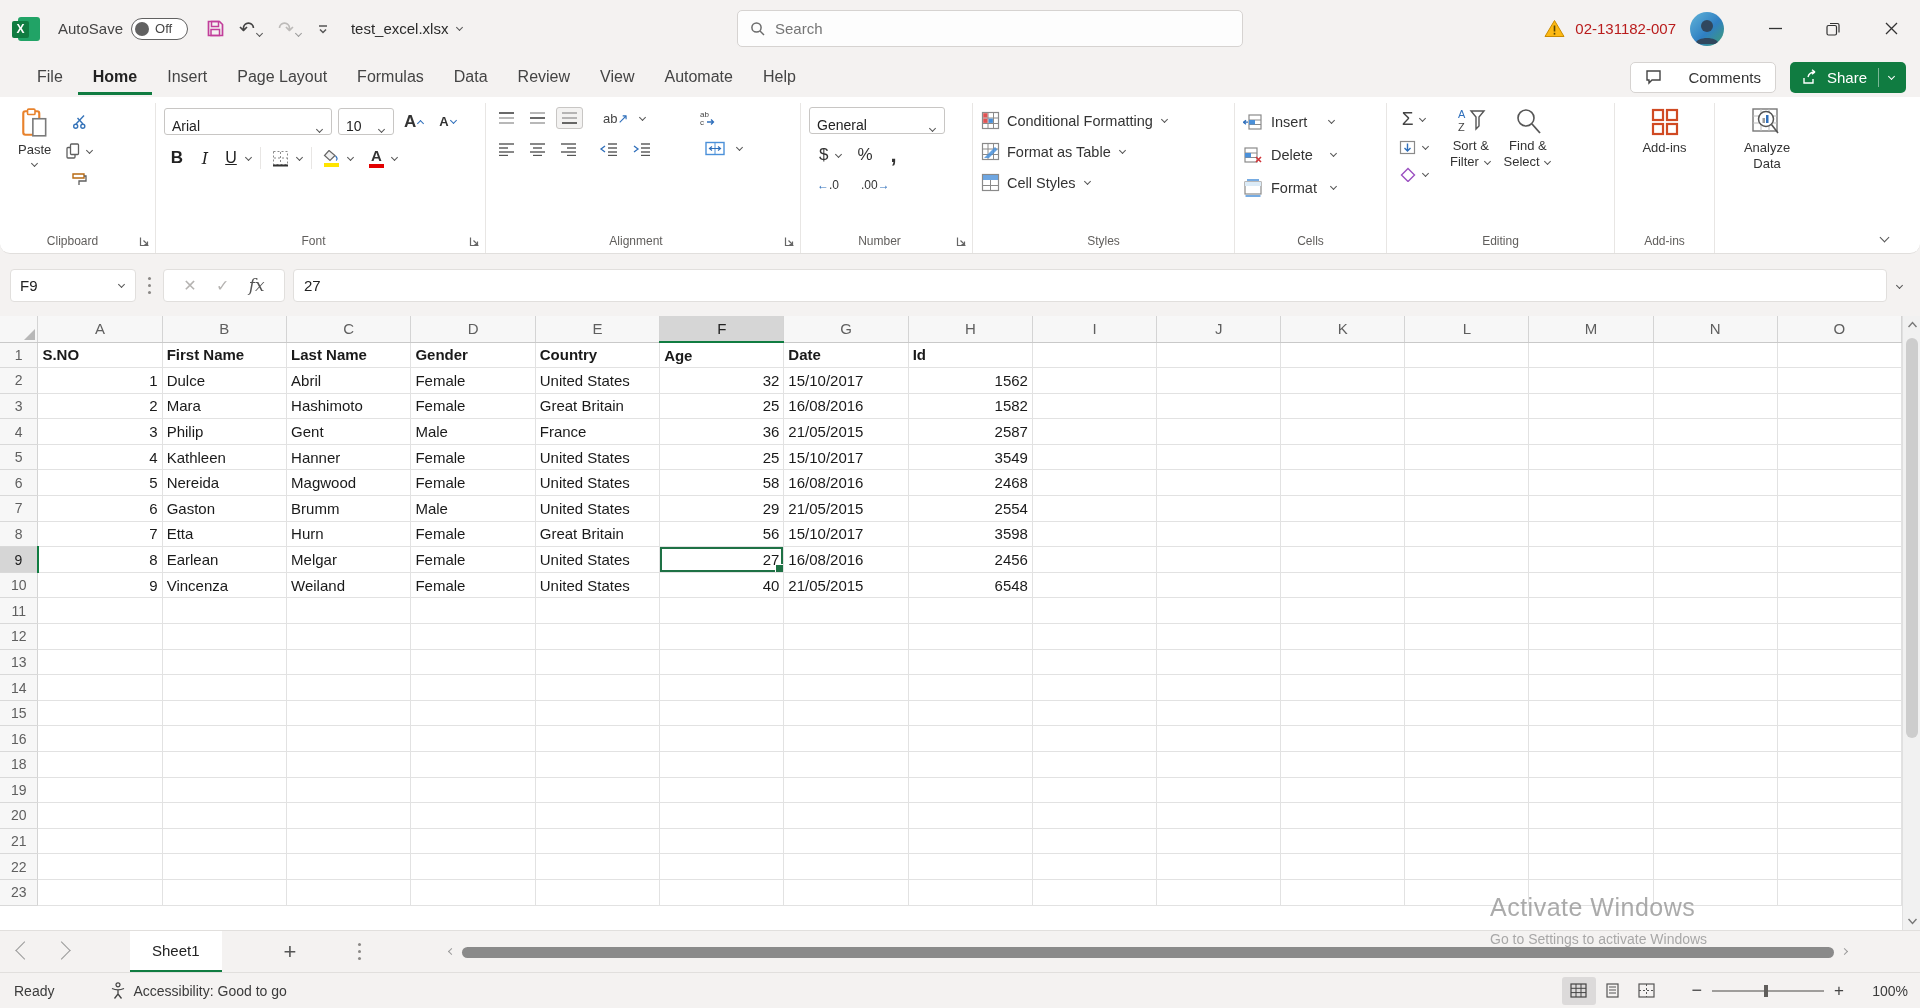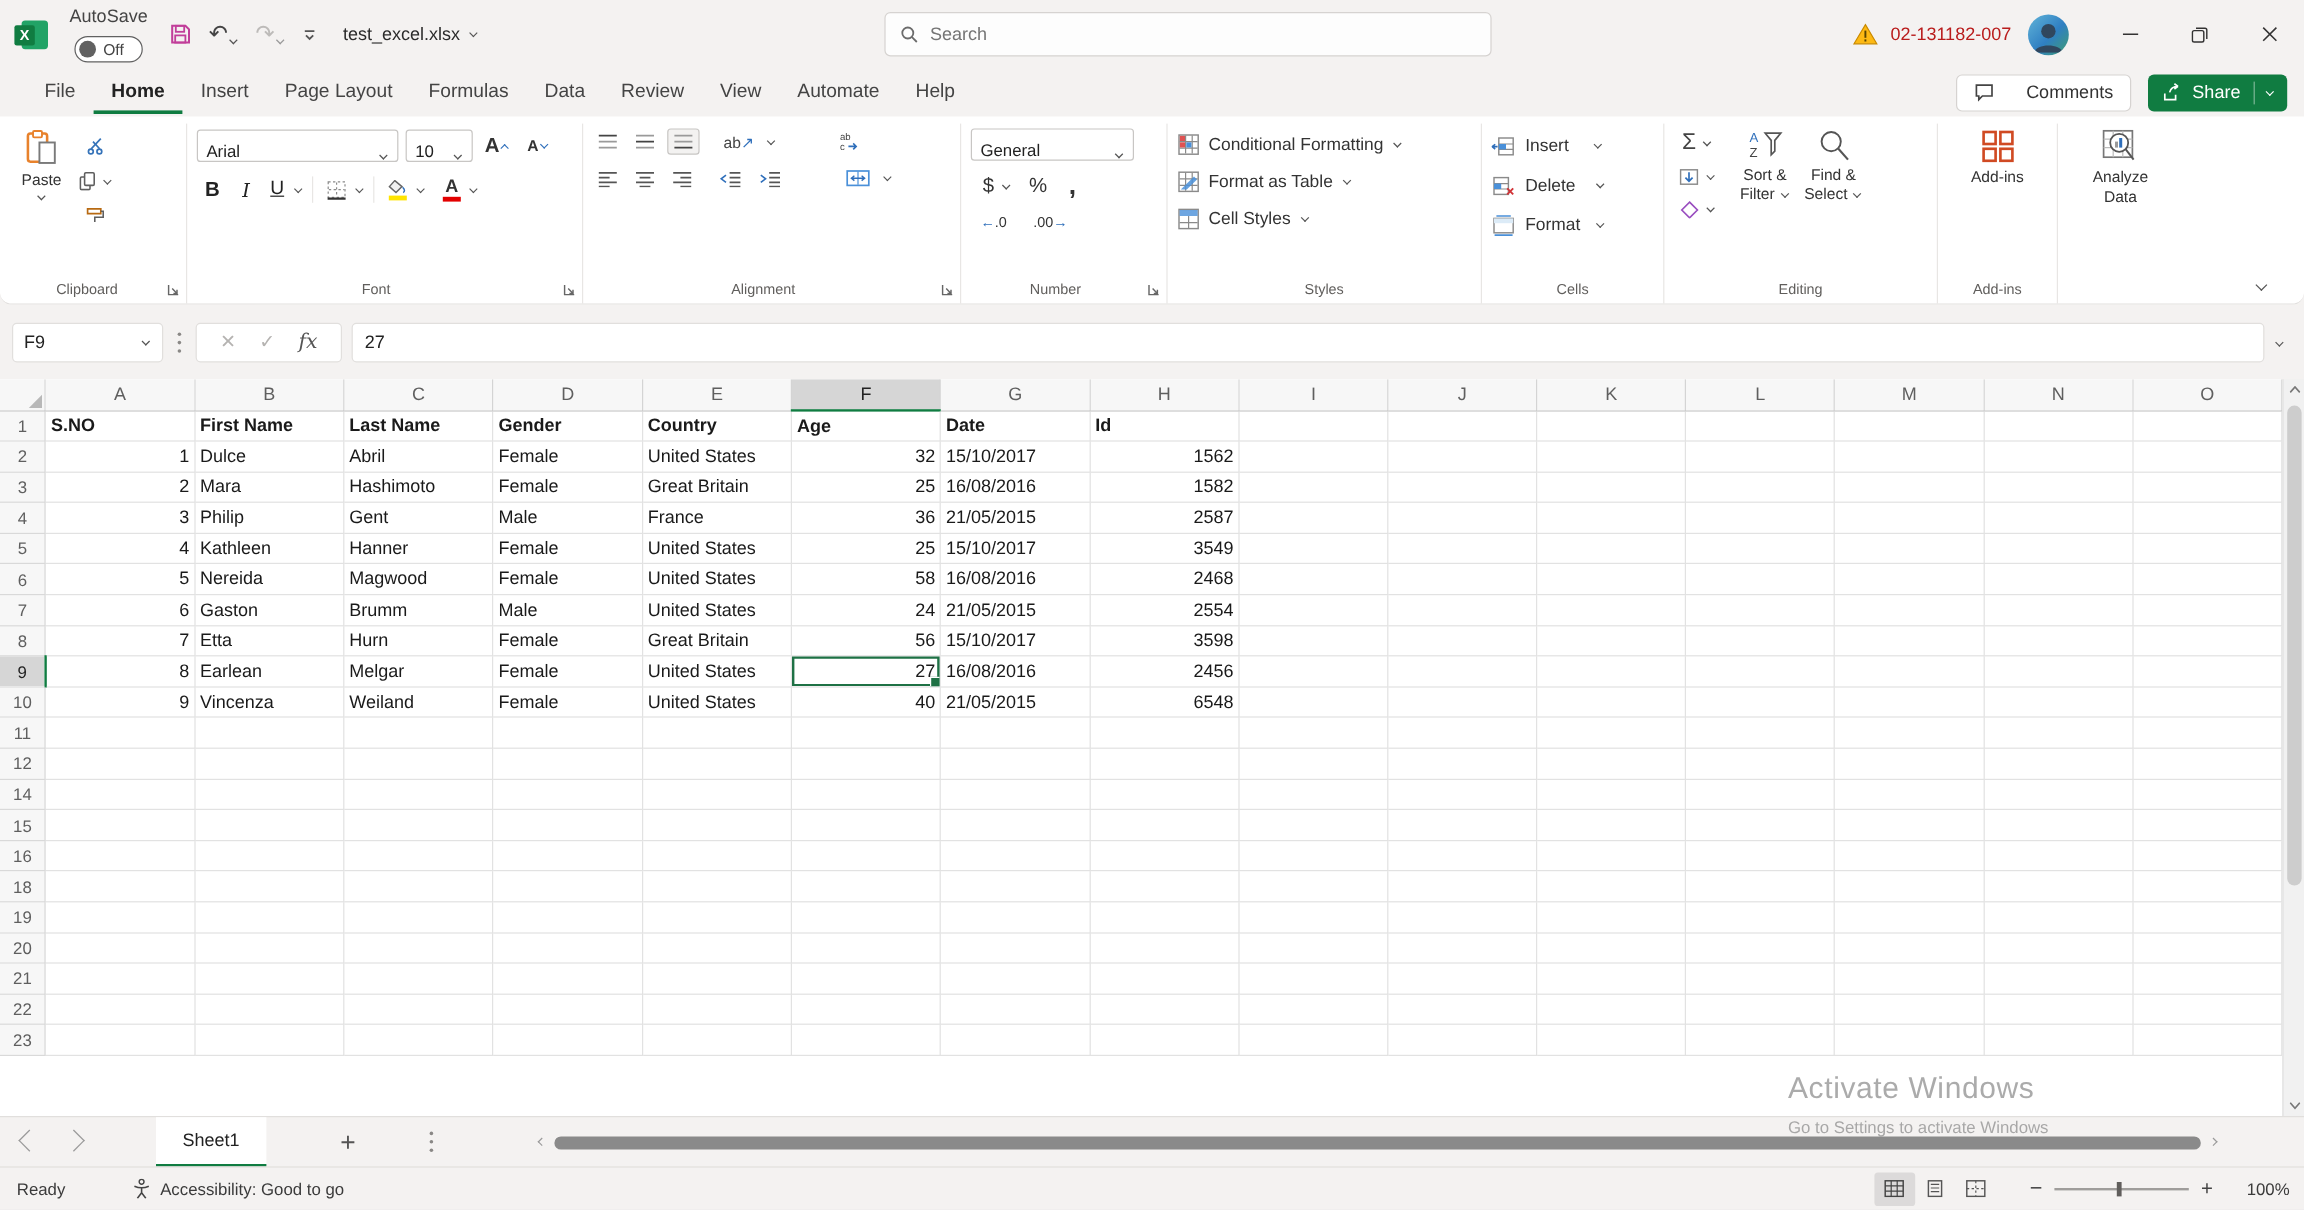--- a/index.html
+++ b/index.html
@@ -16,21 +16,21 @@
   .chev.gray { border-color:#9a9a9a; }
   .chev.white { border-color:#fff; }
 
   
   .titlebar { position:absolute; top:0; left:0; width:1920px; height:57px;
               display:flex; align-items:center; padding:0 0 0 12px; }
   .xlogo { width:30px; height:30px; position:relative; margin-right:16px; }
   .xlogo .back { position:absolute; left:6px; top:3px; width:22px; height:24px; background:#21A366; border-radius:3px; }
   .xlogo .front{ position:absolute; left:0; top:7px; width:17px; height:17px; background:#107C41; border-radius:2px;
                  color:#fff; font-weight:bold; font-size:12px; display:flex; align-items:center; justify-content:center; }
-  .autosave { display:flex; align-items:center; gap:8px; font-size:15px; color:#444;flex-direction:column; }
+  .autosave { display:flex; align-items:center; gap:8px; font-size:15px; color:#444; }
   .toggle { width:57px; height:22px; border:1.6px solid #616161; border-radius:12px; background:#fff;
             display:flex; align-items:center; padding:0 6px 0 3px; gap:6px; }
   .knob { width:14px; height:14px; border-radius:50%; background:#616161; }
   .toggle .state { font-size:13px; color:#444; }
   .qat { display:flex; align-items:center; gap:14px; margin-left:18px; }
   .qat .btn { display:flex; align-items:flex-end; cursor:default; }
   .undo-g { font-size:19px; color:#444; line-height:18px; }
   .redo-g { font-size:19px; color:#bdbbb9; line-height:18px; }
   .fname { margin-left:22px; font-size:15px; color:#2b2b2b; display:flex; align-items:center; gap:7px; }
   .searchbox { position:absolute; left:737px; top:10px; width:506px; height:37px; background:#fdfdfd;
@@ -806,21 +806,21 @@
             <td class="cell"></td>
             <td class="cell"></td>
           </tr>
           <tr>
             <th class="rh">7</th>
             <td class="cell num">6</td>
             <td class="cell">Gaston</td>
             <td class="cell">Brumm</td>
             <td class="cell">Male</td>
             <td class="cell">United States</td>
-            <td class="cell num">24</td>
+            <td class="cell num">29</td>
             <td class="cell">21/05/2015</td>
             <td class="cell num">2554</td>
             <td class="cell"></td>
             <td class="cell"></td>
             <td class="cell"></td>
             <td class="cell"></td>
             <td class="cell"></td>
             <td class="cell"></td>
             <td class="cell"></td>
           </tr>
@@ -891,20 +891,38 @@
             <td class="cell"></td>
             <td class="cell"></td>
             <td class="cell"></td>
             <td class="cell"></td>
             <td class="cell"></td>
             <td class="cell"></td>
             <td class="cell"></td>
           </tr>
           <tr>
             <th class="rh">12</th>
+            <td class="cell"></td>
+            <td class="cell"></td>
+            <td class="cell"></td>
+            <td class="cell"></td>
+            <td class="cell"></td>
+            <td class="cell"></td>
+            <td class="cell"></td>
+            <td class="cell"></td>
+            <td class="cell"></td>
+            <td class="cell"></td>
+            <td class="cell"></td>
+            <td class="cell"></td>
+            <td class="cell"></td>
+            <td class="cell"></td>
+            <td class="cell"></td>
+          </tr>
+          <tr>
+            <th class="rh">13</th>
             <td class="cell"></td>
             <td class="cell"></td>
             <td class="cell"></td>
             <td class="cell"></td>
             <td class="cell"></td>
             <td class="cell"></td>
             <td class="cell"></td>
             <td class="cell"></td>
             <td class="cell"></td>
             <td class="cell"></td>

